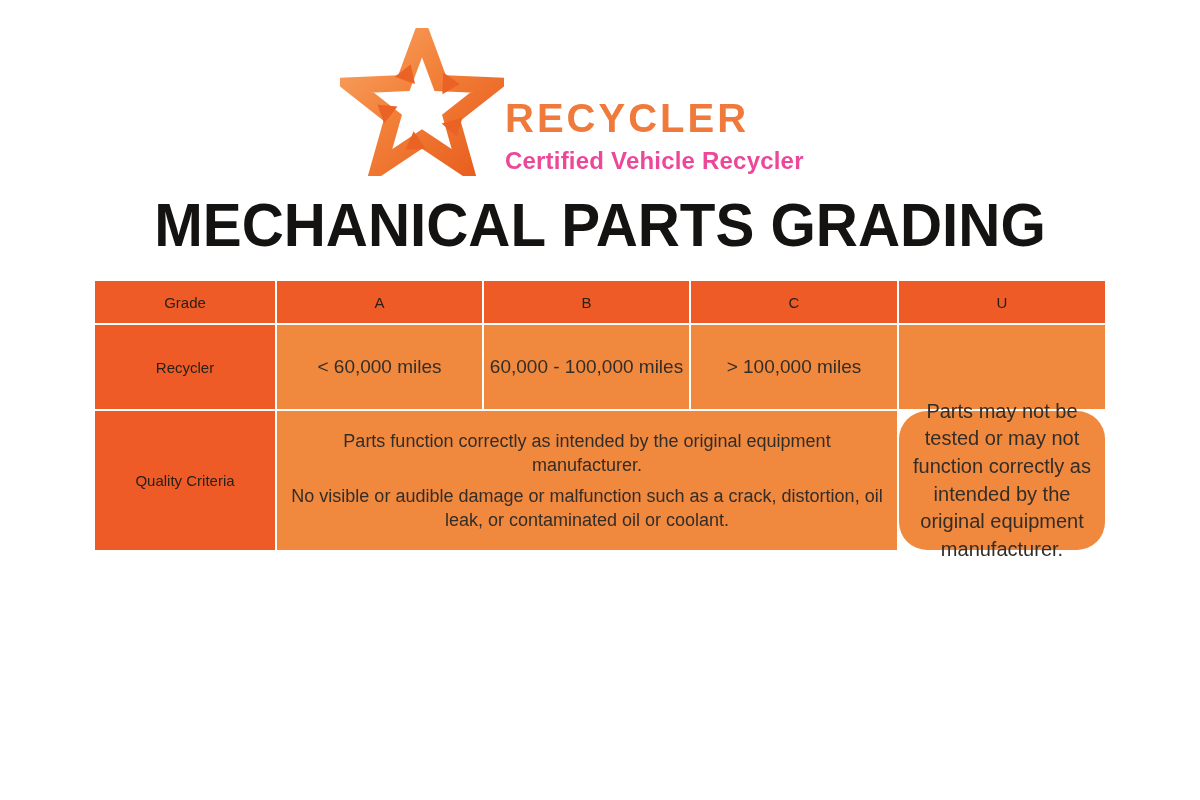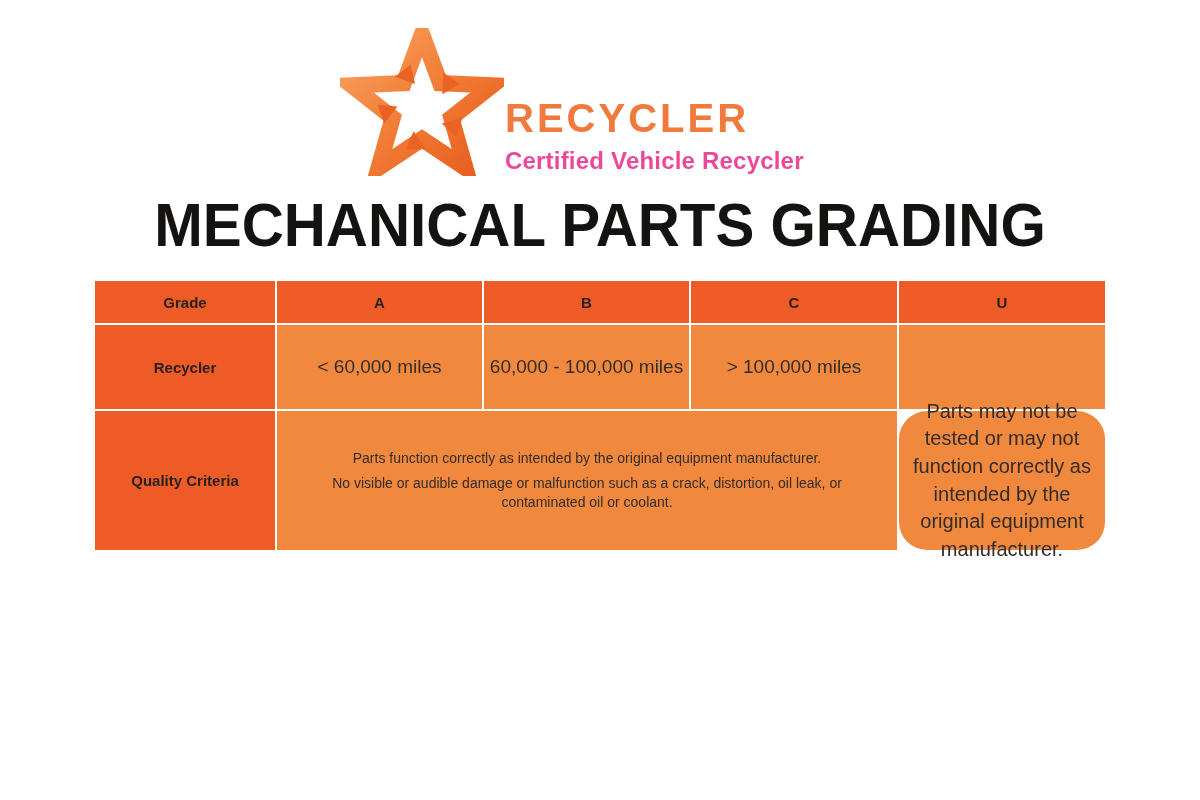--- a/index.html
+++ b/index.html
@@ -36,29 +36,29 @@
     grid-template-rows: 42px 84px 139px;
     gap: 2px;
     background: #ffffff;
   }
   .cell {
     display: flex; align-items: center; justify-content: center;
     text-align: center;
   }
   .cell--head {
     background: #EF5B26; color: #27211C;
-    font-weight: bold; font-size: 15px;
+    font-weight: normal; font-size: 15px;
   }
   .cell--data {
     background: #F0883E; color: #332D28; font-size: 19px;
   }
   .cell--quality-merged {
     grid-column: span 3;
     flex-direction: column; justify-content: center;
-    font-size: 14px; line-height: 1.35; padding: 0 12px;
+    font-size: 18px; line-height: 1.35; padding: 0 12px;
   }
   .cell--quality-merged .para + .para { margin-top: 6px; }
   .cell--quality-u {
     font-size: 20px; line-height: 1.38; padding: 16px 11px; border-radius: 28px;
   }
 </style>
 </head>
 <body>
 
 <div class="logo">

